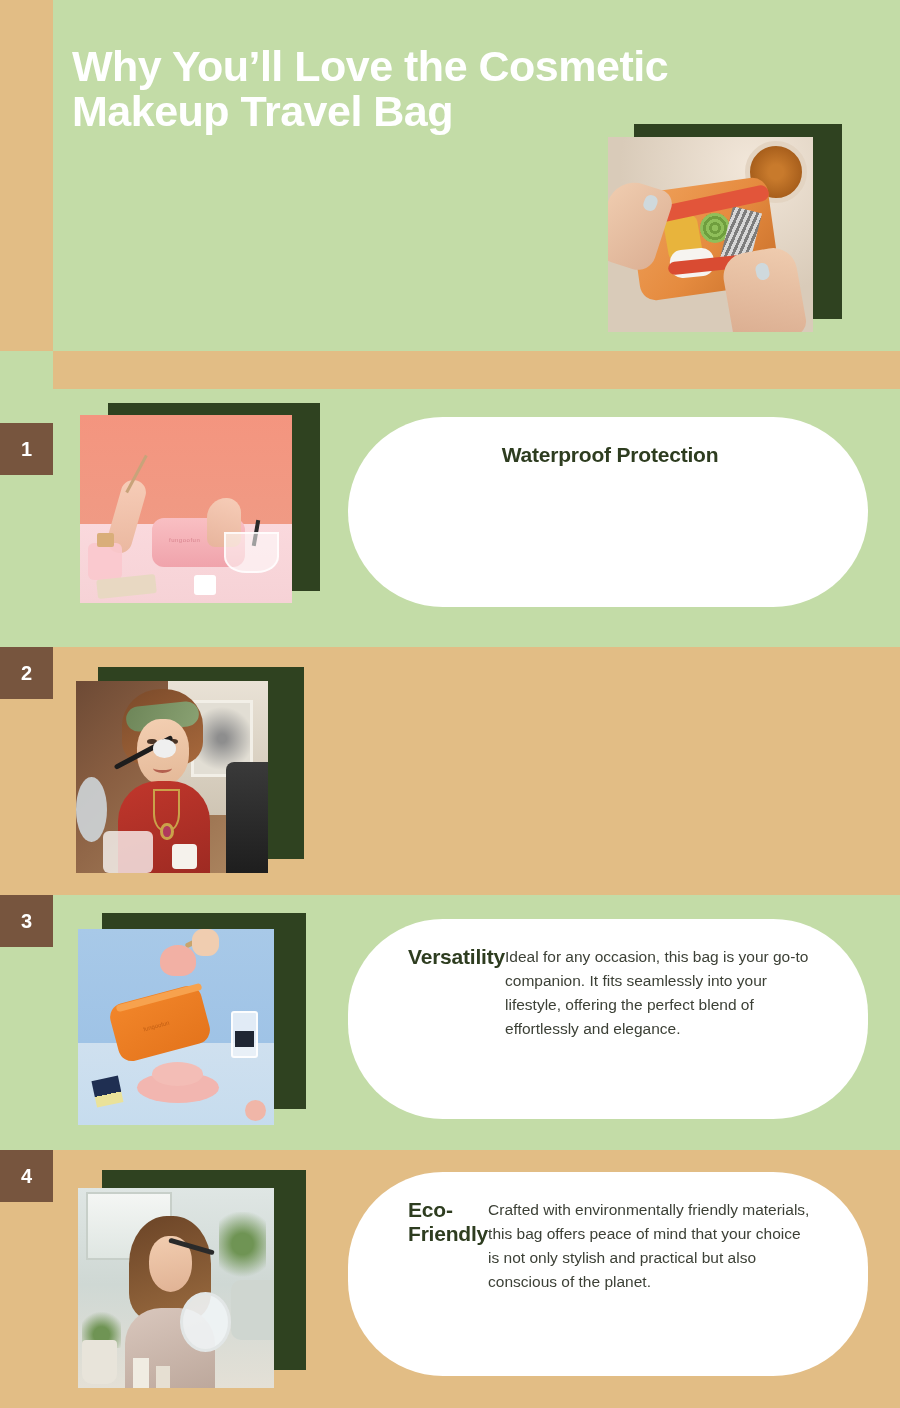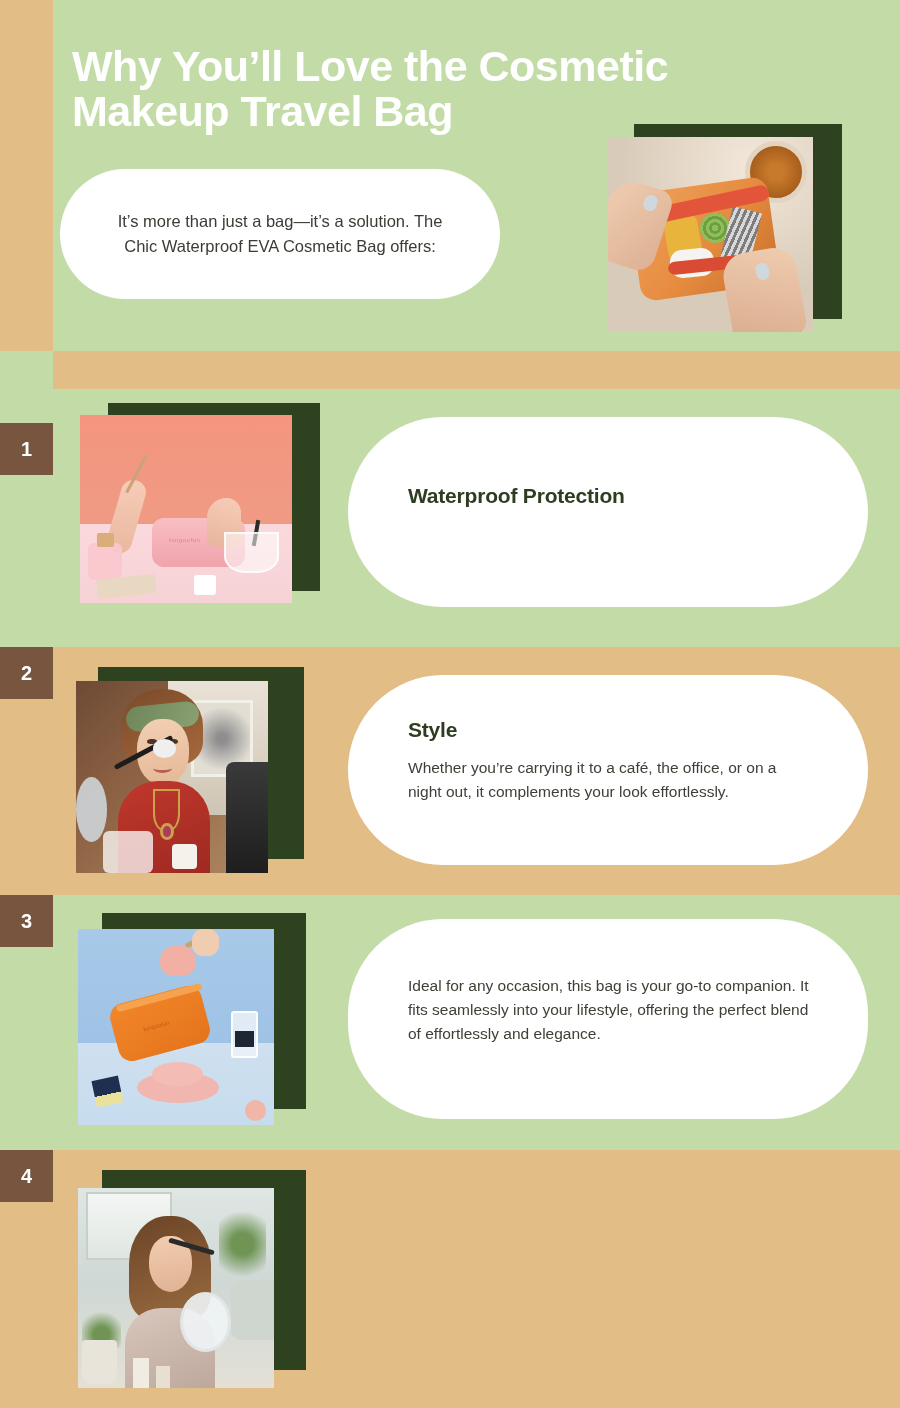--- a/index.html
+++ b/index.html
@@ -58,22 +58,22 @@
     display:flex; align-items:center; justify-content:center;
     font-size:20px; font-weight:bold;
   }
 
   .row-frame { position:absolute; }
   .row-frame .backing { position:absolute; background:#2f4220; }
   .row-frame .photo   { position:absolute; overflow:hidden; }
 
   .card {
     position:absolute; background:#ffffff; border-radius:95px;
-    padding:8px 56px 26px 60px;
-    display:flex; flex-direction:column; justify-content:center;
+    padding:26px 56px 26px 60px;
+    display:flex; flex-direction:row; justify-content:center;
   }
   .card h3 {
     font-size:21px; font-weight:bold; color:#2e3d20;
     letter-spacing:-0.2px; margin-bottom:14px;
   }
   .card p { font-size:15.5px; line-height:1.55; color:#3c4036; }
 
   
   .scene { position:absolute; inset:0; }
 
@@ -220,23 +220,20 @@
 </head>
 <body>
 
 <div class="page">
 
   <div class="header">
     <div class="header-strip"></div>
 
     <div class="title">Why You’ll Love the Cosmetic Makeup Travel Bag</div>
 
-    <div class="intro-pill">
-      <div class="intro-text">It’s more than just a bag—it’s a solution. The Chic Waterproof EVA Cosmetic Bag offers:</div>
-    </div>
 
     <div class="frame hero-frame">
       <div class="backing"></div>
       <div class="photo">
         <div class="scene hero-scene">
           <div class="tbl"></div>
             <div class="cup"></div>
           <div class="pouch"></div>
             <div class="in1"></div>
             <div class="in2"></div>
@@ -306,24 +303,20 @@
             <div class="pend"></div>
           <div class="brush"></div>
             <div class="btip"></div>
           <div class="cam"></div>
             <div class="mir"></div>
             <div class="cup"></div>
             <div class="jar"></div>
         </div>
       </div>
     </div>
-    <div class="card" style="left:348px;top:28px;width:520px;height:190px;">
-      <h3>Style</h3>
-      <p>Whether you’re carrying it to a café, the office, or on a night out, it complements your look effortlessly.</p>
-    </div>
   </div>
 
   <div class="row green" style="top:895px;height:255px;">
     <div class="row-strip"></div>
     <div class="badge" style="top:0;">
       <span>3</span>
     </div>
     <div class="row-frame" style="left:78px;top:18px;width:228px;height:212px;">
       <div class="backing" style="left:24px;top:0;width:204px;height:196px;"></div>
       <div class="photo" style="left:0;top:16px;width:196px;height:196px;">
@@ -337,20 +330,21 @@
           <div class="disc"></div>
             <div class="disc2"></div>
           <div class="perf"></div>
             <div class="plbl"></div>
           <div class="lip"></div>
             <div class="ball"></div>
         </div>
       </div>
     </div>
     <div class="card" style="left:348px;top:24px;width:520px;height:200px;">
+      <h3>Versatility</h3>
       <p>Ideal for any occasion, this bag is your go-to companion. It fits seamlessly into your lifestyle, offering the perfect blend of effortlessly and elegance.</p>
     </div>
   </div>
 
   <div class="row tan" style="top:1150px;height:258px;">
     <div class="row-strip"></div>
     <div class="badge" style="top:0;">
       <span>4</span>
     </div>
     <div class="row-frame" style="left:78px;top:20px;width:228px;height:218px;">
@@ -365,15 +359,19 @@
             <div class="body"></div>
           <div class="brush"></div>
             <div class="mir"></div>
           <div class="leaf"></div>
             <div class="pot"></div>
           <div class="btl1"></div>
             <div class="btl2"></div>
         </div>
       </div>
     </div>
+    <div class="card" style="left:348px;top:22px;width:520px;height:204px;">
+      <h3>Eco-Friendly</h3>
+      <p>Crafted with environmentally friendly materials, this bag offers peace of mind that your choice is not only stylish and practical but also conscious of the planet.</p>
+    </div>
   </div>
 
 </div>
 
 </body></html>

